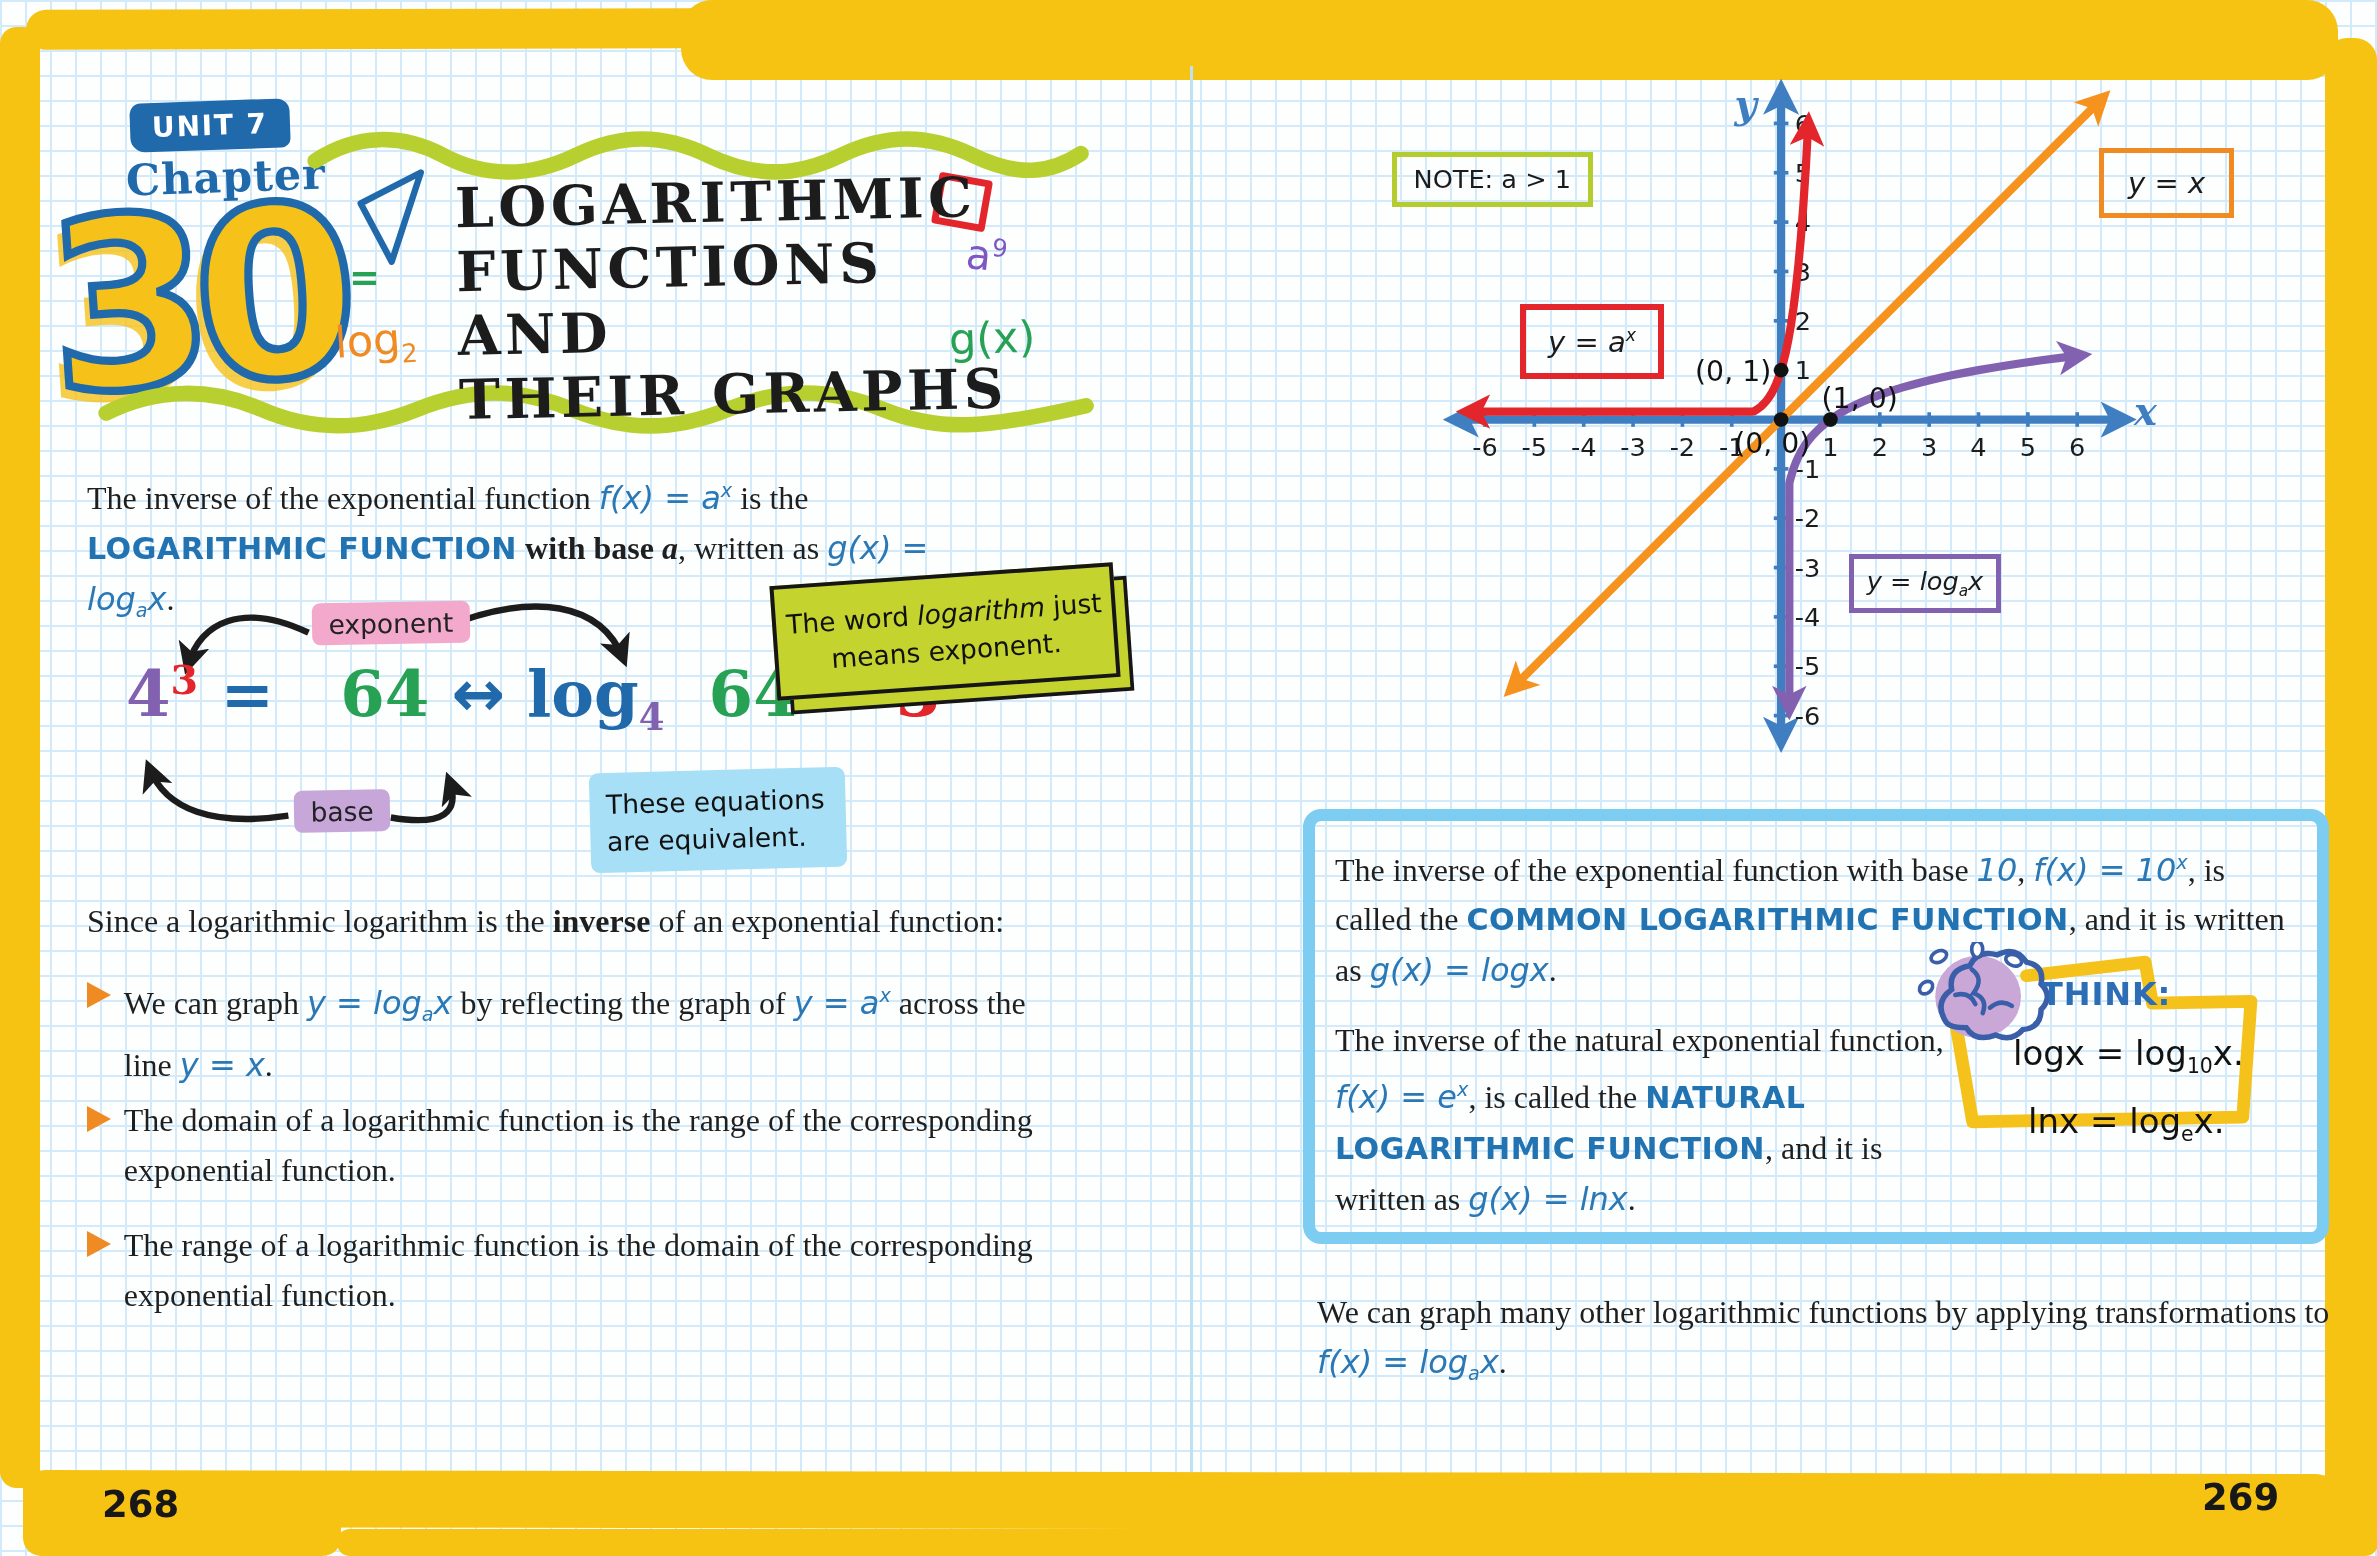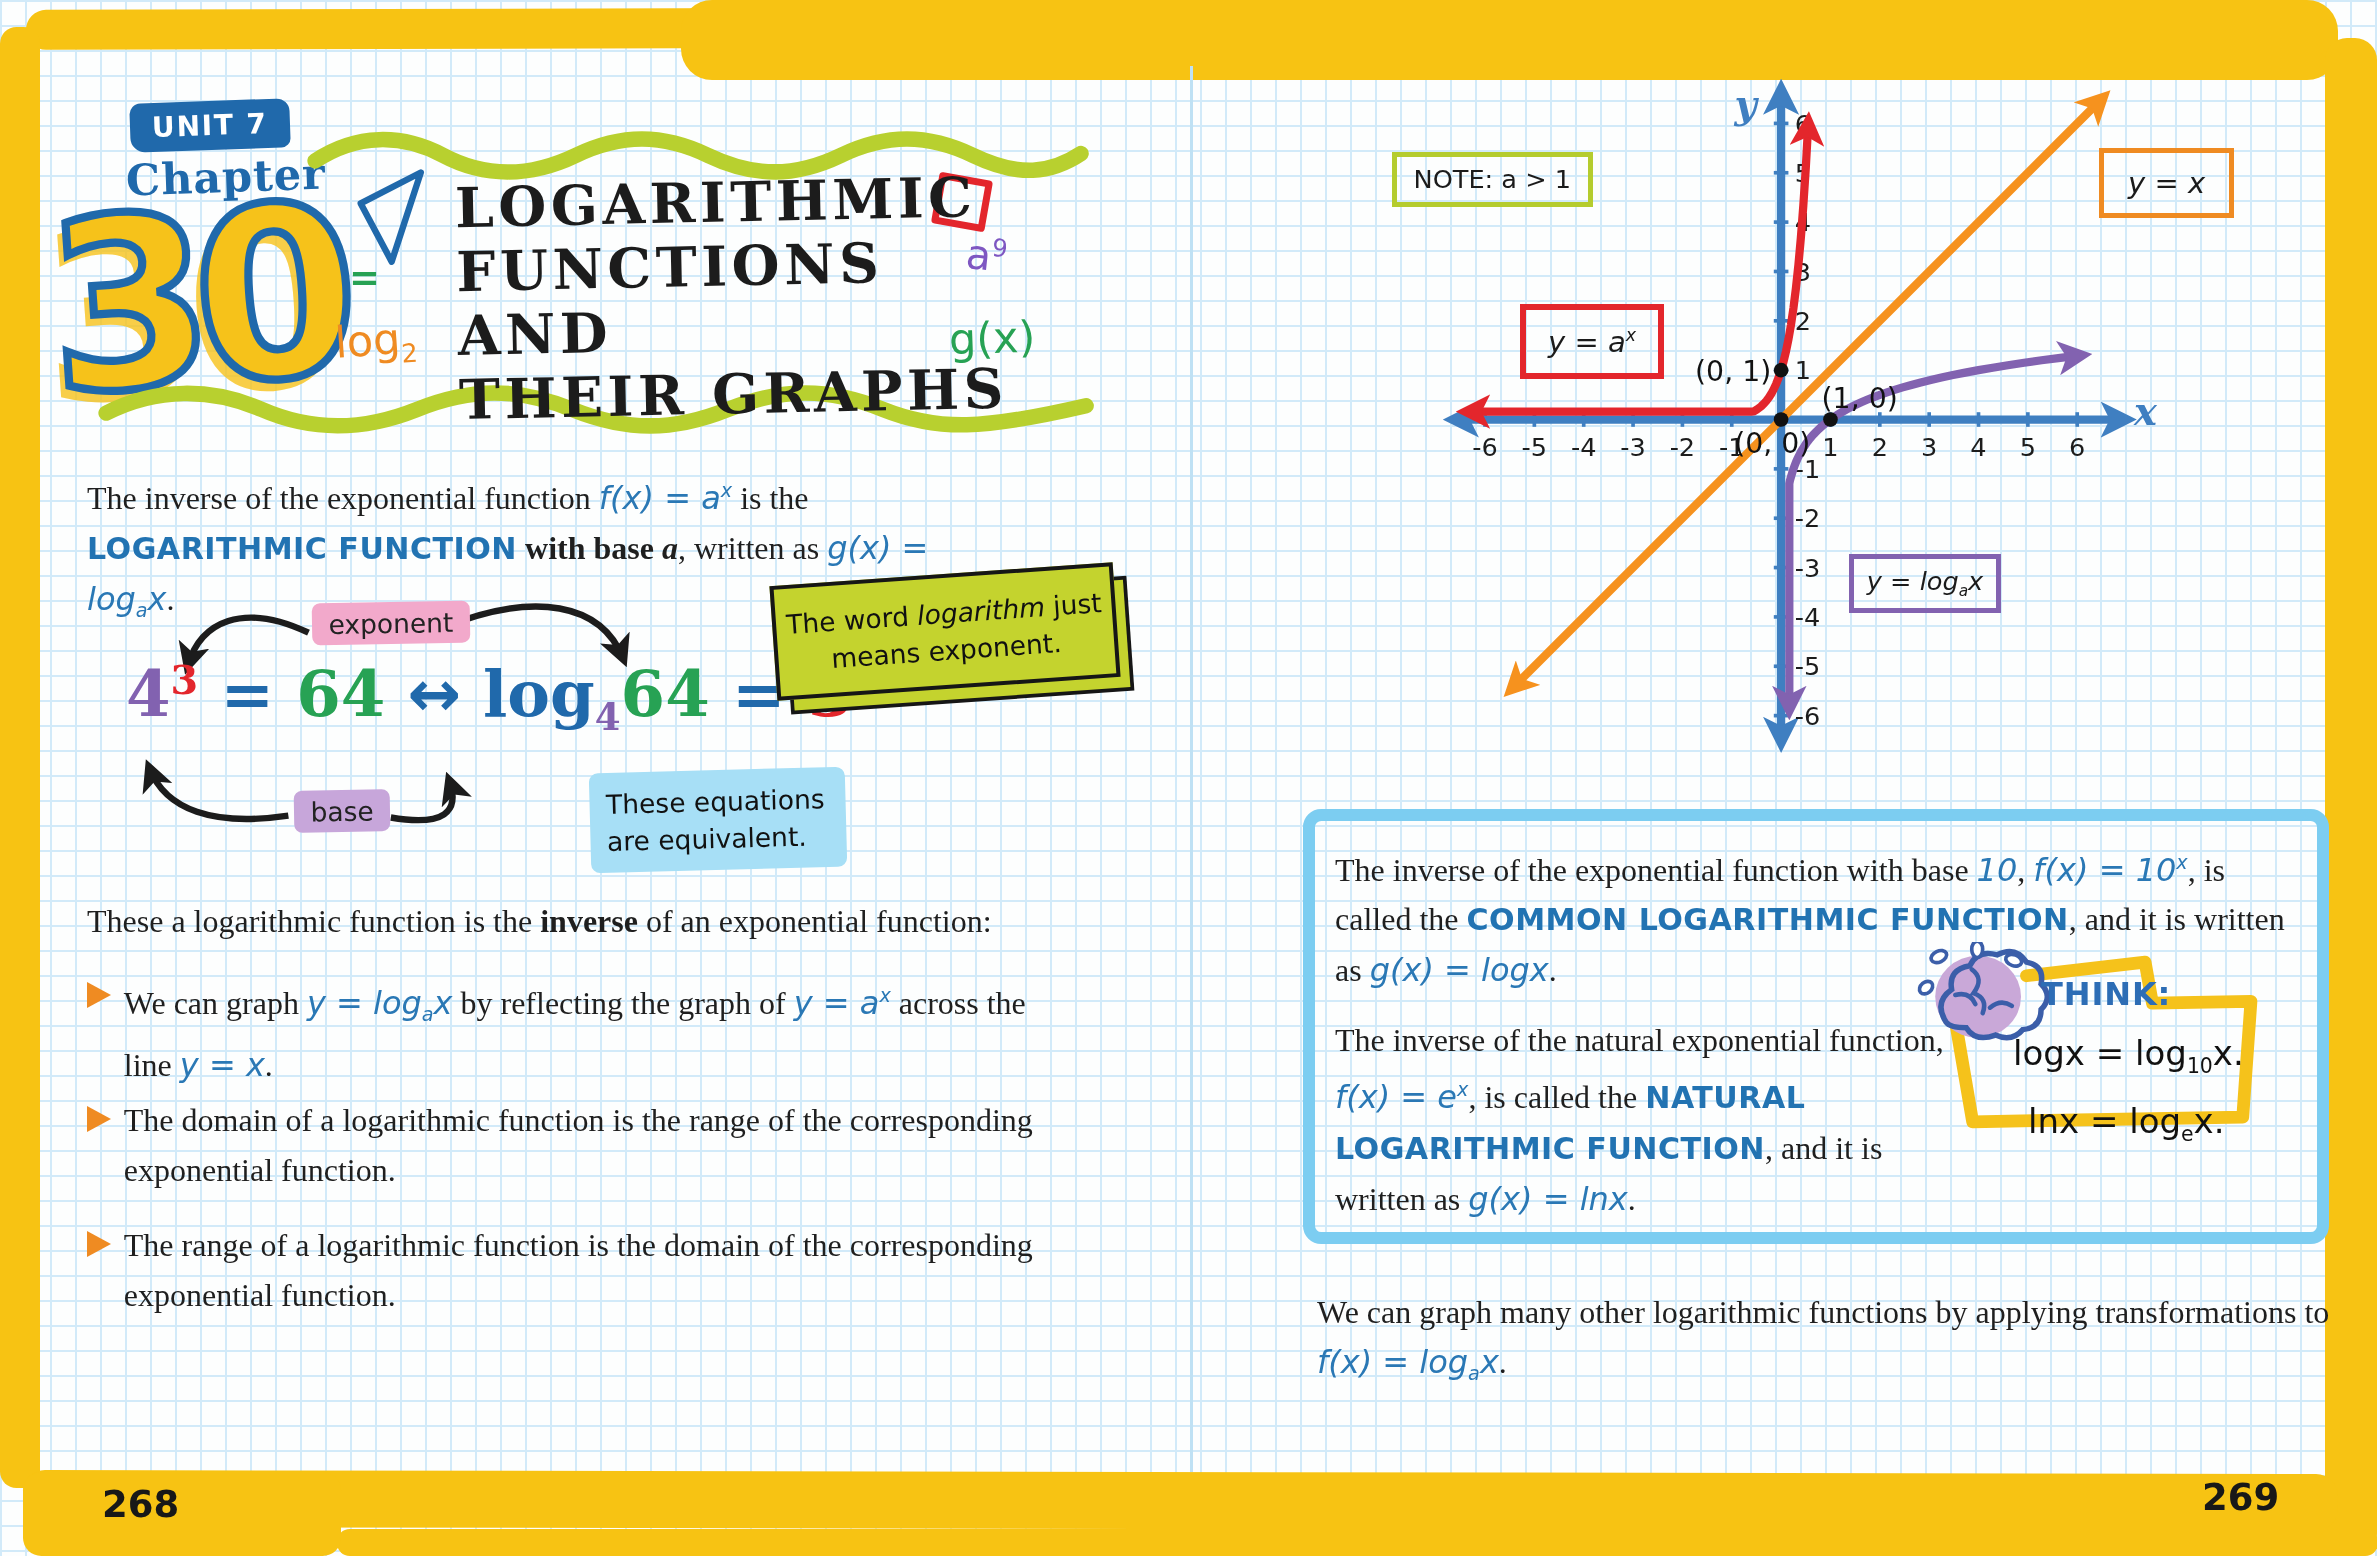--- a/index.html
+++ b/index.html
@@ -57,21 +57,21 @@
   .seg-caps{color:#2273b2;font-family:"DejaVu Sans",sans-serif;font-weight:700;font-size:.94em;letter-spacing:0.5px;}
   .seg-math{color:#2a78b5;font-family:"DejaVu Sans",sans-serif;font-style:italic;}
   .seg-bold{font-weight:700;}
   .it{font-style:italic;}
   sup{font-size:.6em;} sub{font-size:.6em;}
   
   .eq-wrap{left:78px;top:585px;width:1061px;height:293px;}
   .eq-line{position:absolute;left:48px;top:71px;font-family:"DejaVu Serif",serif;
     font-weight:700;font-size:64px;white-space:pre;}
   .eq-line sup{font-size:.62em;} .eq-line sub{font-size:.58em;}
-  .c-purple{color:#8262b0;} .c-red{color:#e3262c;} .c-green{color:#27a254;} .c-blue{color:#2069ab;}
+  .c-purple{color:#8262b0;} .c-red{color:#e3262c;} .c-green{color:#27a254;margin-left:44px;} .c-blue{color:#2069ab;}
   .seg-arrow{font-family:"DejaVu Sans",sans-serif;margin:0 22px;}
   .tag{position:absolute;font-family:"DejaVu Sans",sans-serif;font-size:26.5px;color:#222;
     padding:5.5px 16.5px;border-radius:8.2px;}
   .tag-exp{left:234px;top:16.5px;background:#f2a9cb;transform:rotate(-1deg);}
   .tag-base{left:216px;top:205px;background:#c7a6da;transform:rotate(-1deg);}
   
   .sticky-green{left:773px;top:574px;width:318px;padding:16.5px 9.1px;background:#c4d32e;
     border:4.6px solid #161616;box-shadow:12.8px 14.6px 0 -3.7px #c4d32e,12.8px 14.6px 0 0 #161616;
     transform:rotate(-4deg);text-align:center;
     font-family:"DejaVu Sans",sans-serif;font-size:26.5px;line-height:37px;color:#111;}
@@ -157,21 +157,21 @@
       <path d="M342,254 C400,264 418,248 406,214" fill="none" stroke="#1c1c1c" stroke-width="7" marker-end="url(#ah-k)"></path>
     </svg>
     <div class="tag tag-exp">exponent</div>
     <div class="tag tag-base">base</div>
     <div class="eq-line"><span class="c-purple">4</span><sup class="c-red">3</sup><span class="c-blue"> = </span><span class="c-green">64</span><span class="seg-arrow c-blue">↔</span><span class="c-blue">log</span><sub class="c-purple">4</sub><span class="c-green">64</span><span class="c-blue"> = </span><span class="c-red">3</span></div>
   </div>
 
   <div class="abs sticky-green"><span>The word </span><span class="it">logarithm</span><span> just means exponent.</span></div>
   <div class="abs sticky-blue">These equations are equivalent.</div>
 
-  <div class="abs para since"><span>These a logarithmic function is the </span><span class="seg-bold">inverse</span><span> of an exponential function:</span></div>
+  <div class="abs para since"><span>Since a logarithmic logarithm is the </span><span class="seg-bold">inverse</span><span> of an exponential function:</span></div>
   <div class="abs para bullet b1">
     <span class="tri"></span>
     <span><span>We can graph </span><span class="seg-math">y = log</span><sub class="seg-math">a</sub><span class="seg-math">x</span><span> by reflecting the graph of </span><span class="seg-math">y = a</span><sup class="seg-math">x</sup><span> across the line </span><span class="seg-math">y = x</span><span>.</span></span>
   </div>
   <div class="abs para bullet b2">
     <span class="tri"></span>
     <span><span>The domain of a logarithmic function is the range of the corresponding exponential function.</span></span>
   </div>
   <div class="abs para bullet b3">
     <span class="tri"></span>

